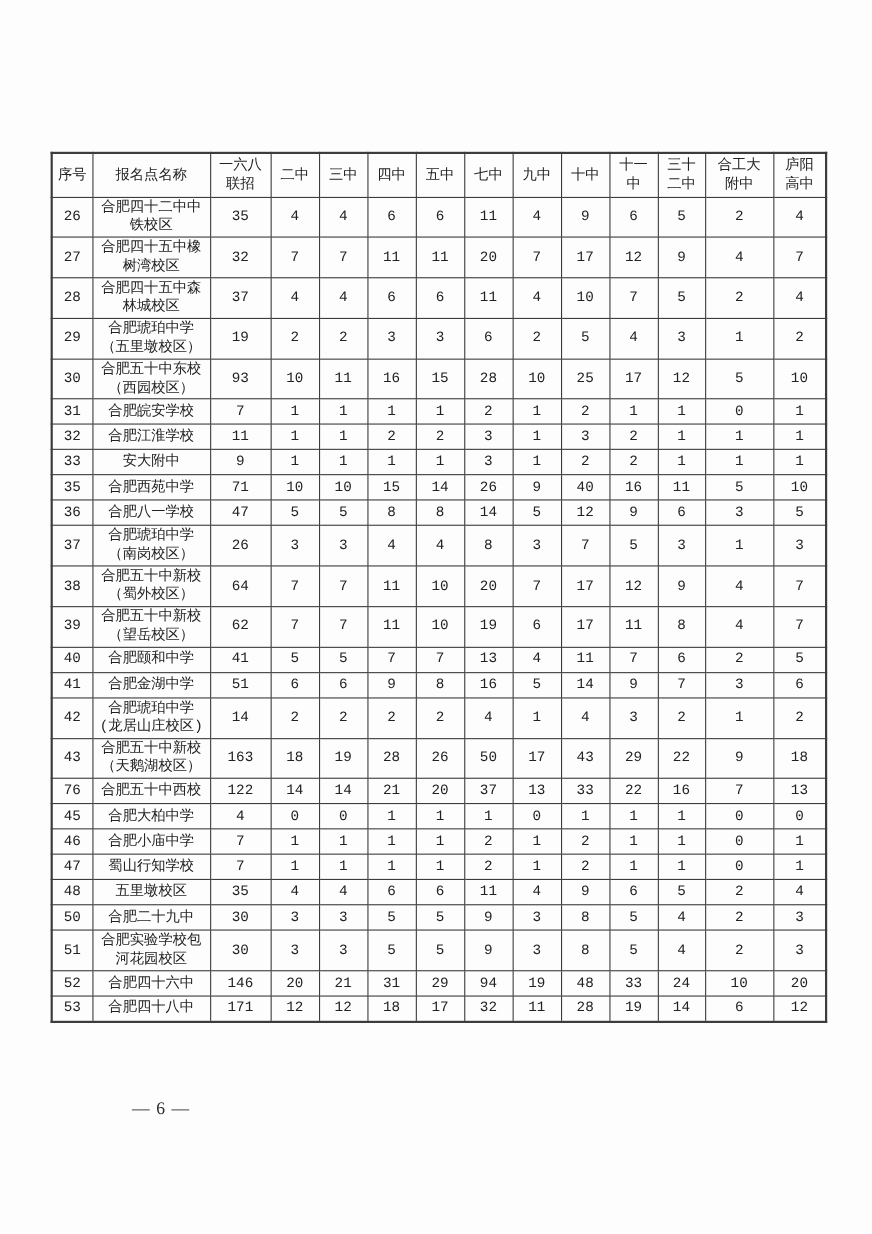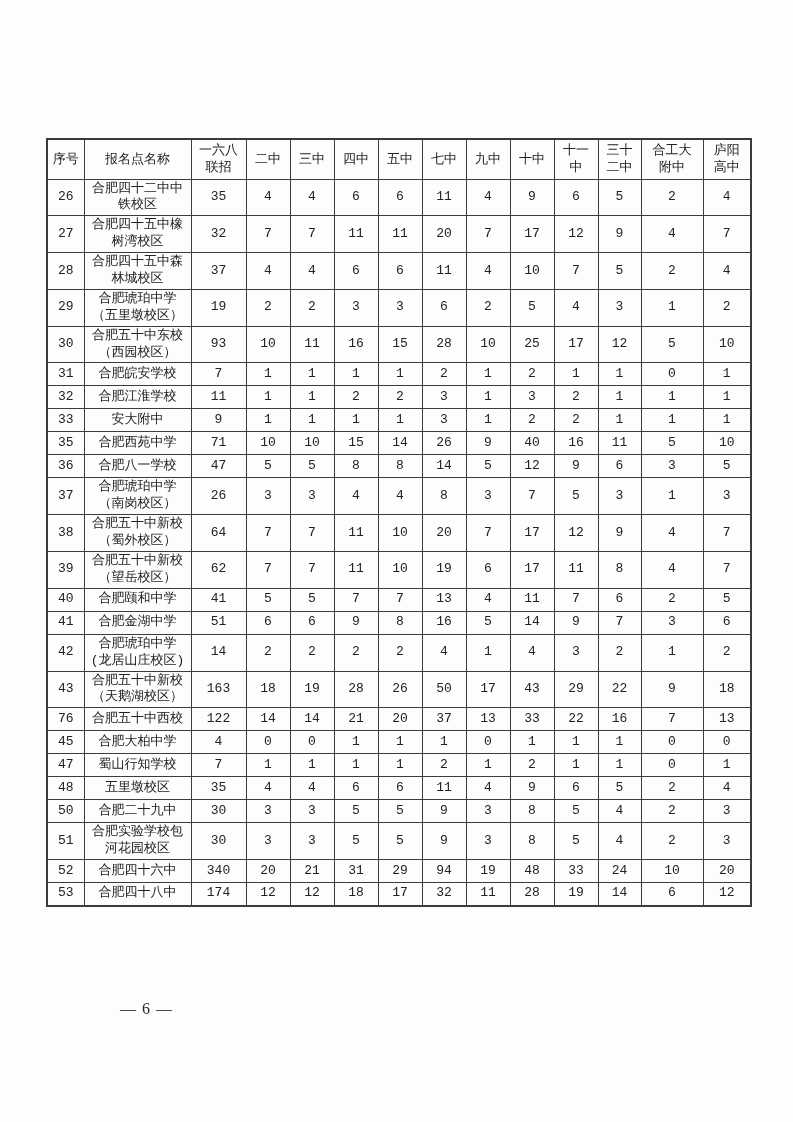--- a/index.html
+++ b/index.html
@@ -407,20 +407,36 @@
           <td>1</td>
           <td>1</td>
           <td>0</td>
           <td>1</td>
           <td>1</td>
           <td>1</td>
           <td>0</td>
           <td>0</td>
         </tr>
         <tr>
+          <td>46</td>
+          <td>合肥小庙中学</td>
+          <td>7</td>
+          <td>1</td>
+          <td>1</td>
+          <td>1</td>
+          <td>1</td>
+          <td>2</td>
+          <td>1</td>
+          <td>2</td>
+          <td>1</td>
+          <td>1</td>
+          <td>0</td>
+          <td>1</td>
+        </tr>
+        <tr>
           <td>47</td>
           <td>蜀山行知学校</td>
           <td>7</td>
           <td>1</td>
           <td>1</td>
           <td>1</td>
           <td>1</td>
           <td>2</td>
           <td>1</td>
           <td>2</td>
@@ -474,37 +490,37 @@
           <td>3</td>
           <td>8</td>
           <td>5</td>
           <td>4</td>
           <td>2</td>
           <td>3</td>
         </tr>
         <tr>
           <td>52</td>
           <td>合肥四十六中</td>
-          <td>340</td>
+          <td>146</td>
           <td>20</td>
           <td>21</td>
           <td>31</td>
           <td>29</td>
           <td>94</td>
           <td>19</td>
           <td>48</td>
           <td>33</td>
           <td>24</td>
           <td>10</td>
           <td>20</td>
         </tr>
         <tr>
           <td>53</td>
           <td>合肥四十八中</td>
-          <td>174</td>
+          <td>171</td>
           <td>12</td>
           <td>12</td>
           <td>18</td>
           <td>17</td>
           <td>32</td>
           <td>11</td>
           <td>28</td>
           <td>19</td>
           <td>14</td>
           <td>6</td>

